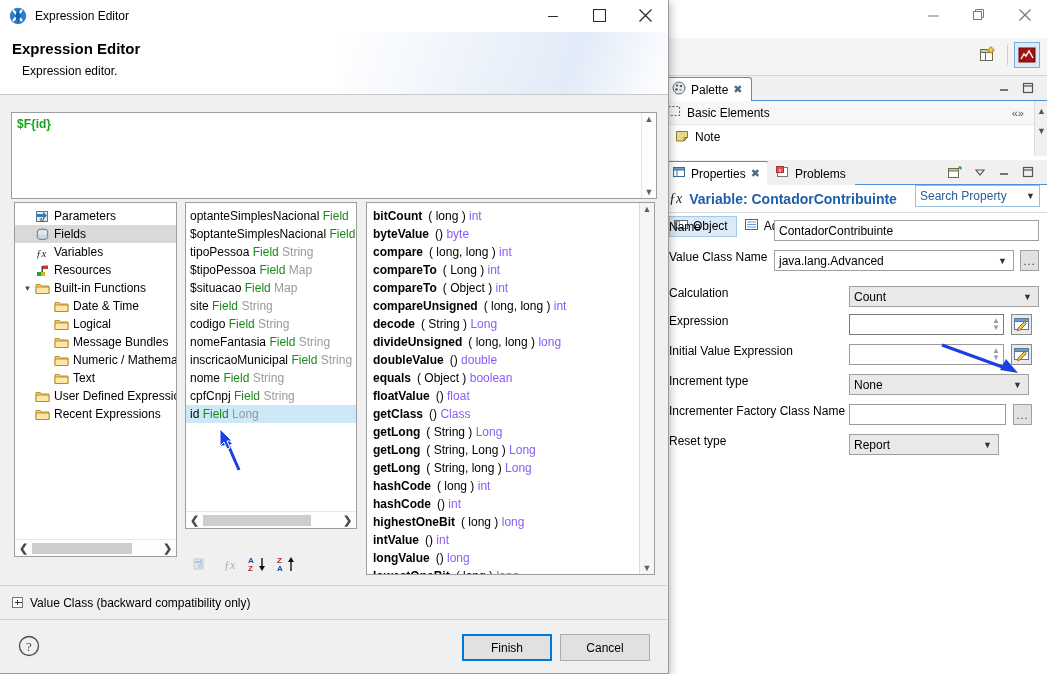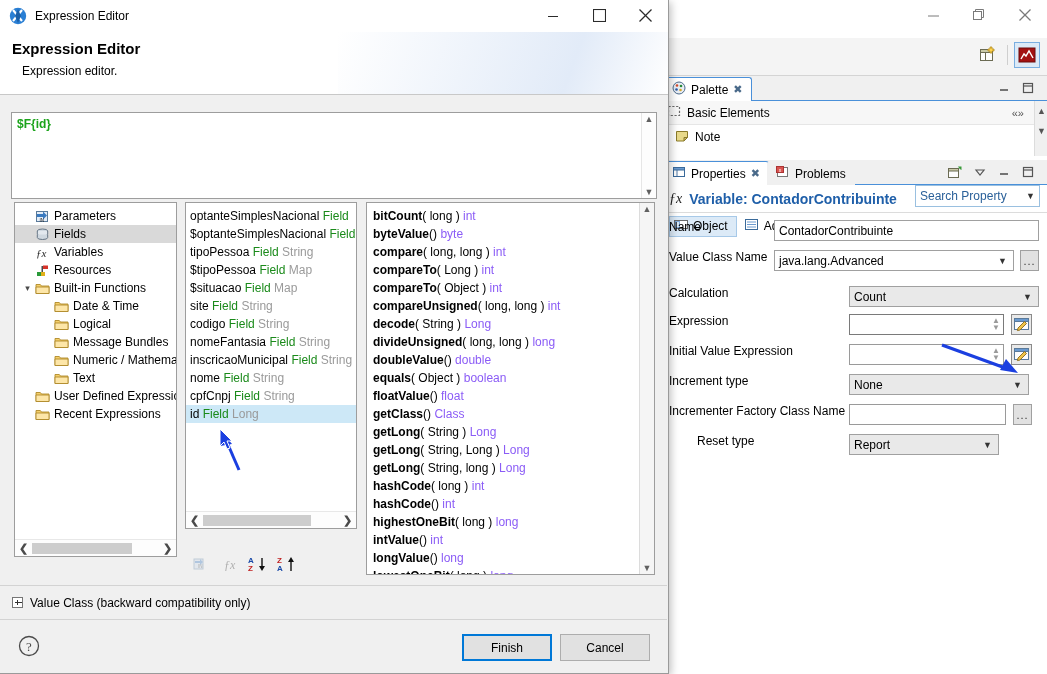--- a/index.html
+++ b/index.html
@@ -157,21 +157,21 @@
   .twisty { width:13px; flex:none; display:flex; align-items:center; justify-content:center; color:#4a4a4a; font-size:9px; }
 
   .field-row { height:18px; font-size:12px; white-space:nowrap; padding-left:4px; line-height:18px; }
   .field-row.sel { background:#cde8f7; }
   .fname { color:#000; }
   .fkw { color:#1a8a1a; }
   .ftype { color:#9a9a9a; }
 
   .method-row { height:18px; font-size:12px; white-space:nowrap; padding-left:6px; line-height:18px; }
   .m-name { font-weight:bold; color:#000; }
-  .m-args { color:#000; }
+  .m-args { color:#000;margin-left:6px; }
   .m-ret { color:#8b5cf6; }
 
   .hscroll {
     position:absolute; left:0; right:0; bottom:0; height:17px; background:#fdfdfd;
     border-top:1px solid #e8e8e8; display:flex; align-items:center;
   }
   .hs-arrow { width:17px; height:16px; display:flex; align-items:center; justify-content:center; color:#4a4a4a; font-size:11px; font-weight:bold;}
   .hs-thumb { height:11px; background:#cdcdcd; }
 
   #sorttools { position:absolute; left:185px; top:552px; width:172px; height:24px; display:flex; align-items:center; gap:7px; padding-left:5px;}
@@ -451,21 +451,21 @@
           </span>
         </div>
 
         <div class="frow" style="top:188px; width:371px;">
           <span class="flabel" style="width:180px;">Incrementer Factory Class Name</span>
           <span class="ftext" style="width:157px; border-color:#9a9a9a;"></span>
           <span class="dots-btn" style="margin-left:7px;">...</span>
         </div>
 
         <div class="frow" style="top:218px; width:371px;">
-          <span class="flabel" style="width:180px;padding-left:28px;">Reset type</span>
+          <span class="flabel" style="width:180px;">Reset type</span>
           <span class="fcombo" style="width:150px;">
             <span>Report</span>
             <span class="caret">▼</span>
           </span>
         </div>
       </div>
     </div>
   </div>
 
   <div id="dialog">

